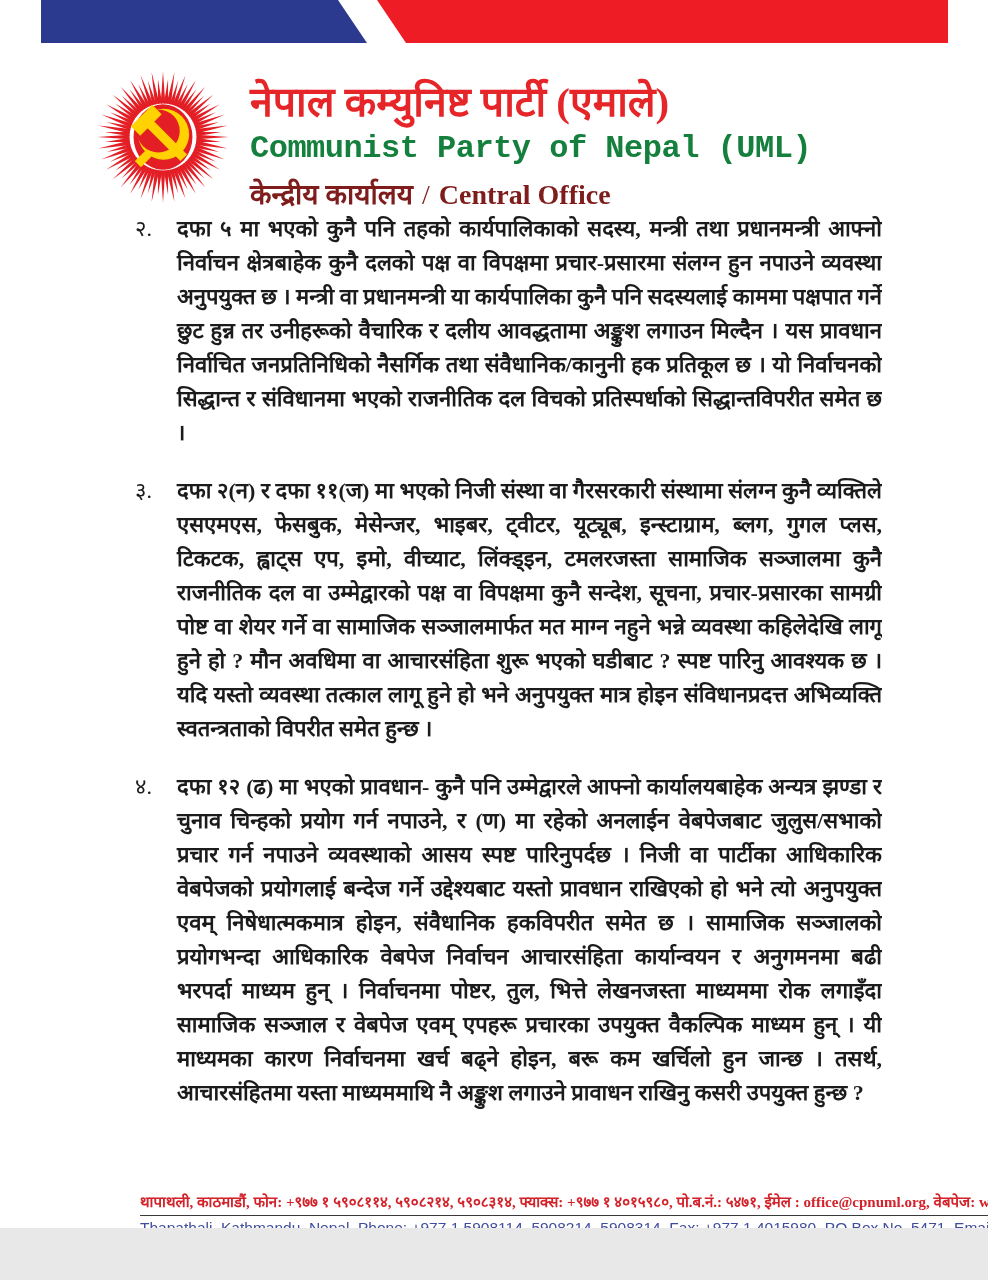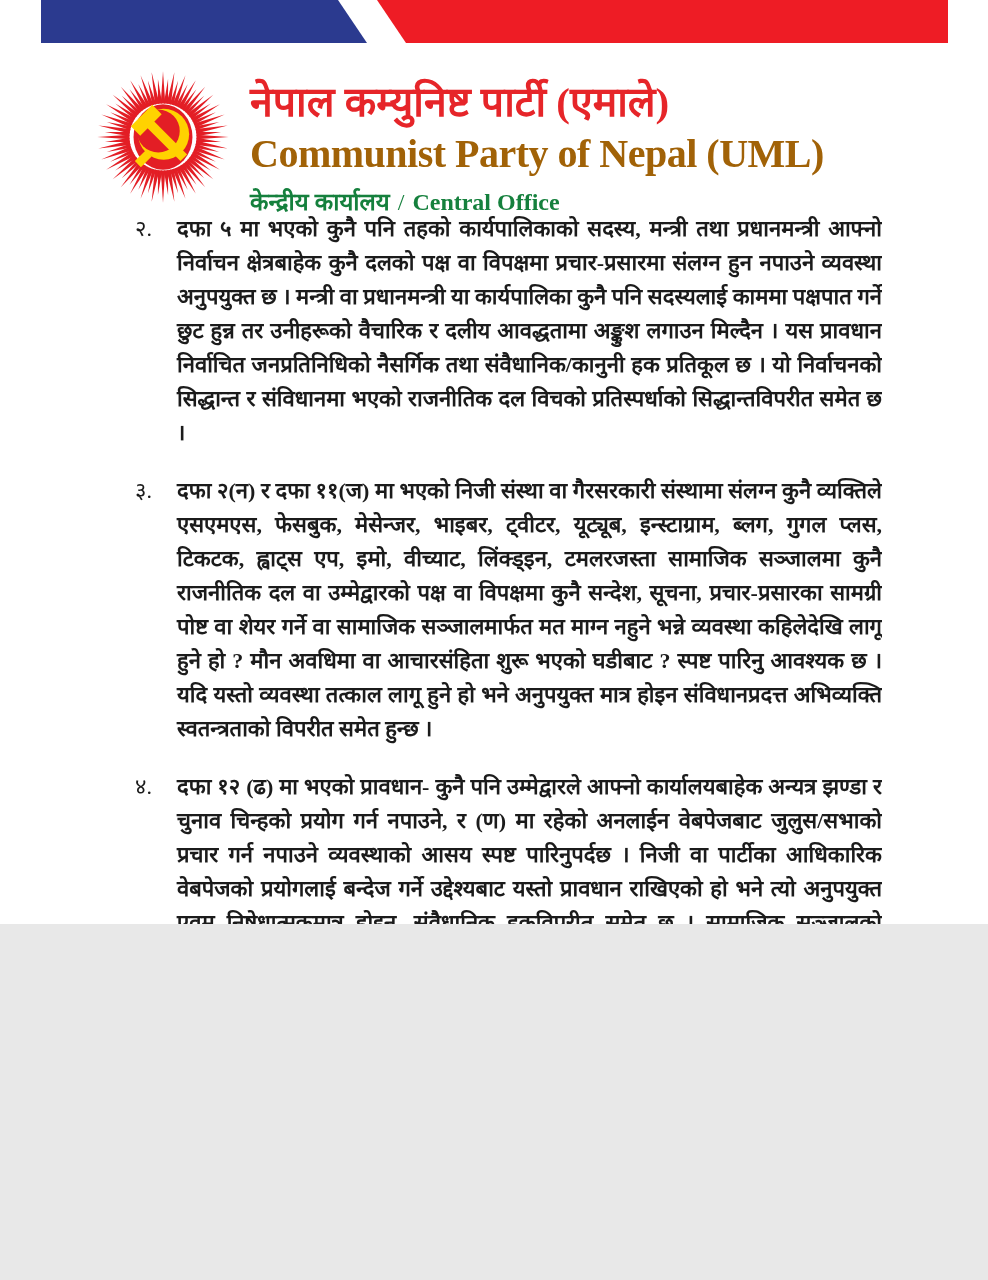--- a/index.html
+++ b/index.html
@@ -1,17 +1,17 @@
 <!DOCTYPE html>
 <html><head>
 <meta charset="utf-8">
 <style>
   html,body{margin:0;padding:0;background:#e8e8e8;}
   .page{
-    position:relative;width:988px;height:924px;background:#ffffff;
+    position:relative;width:988px;height:1228px;background:#ffffff;
     overflow:hidden;margin:0 auto;
     font-family:"Liberation Serif","DejaVu Serif",serif;
   }
   
   .stripe{position:absolute;left:0;width:988px;height:43px;}
   .stripe-top{top:0;}
   .stripe-bottom{top:1237px;}
   .sband{position:absolute;top:0;left:0;width:100%;height:100%;}
   .s-top-blue{background:#2b3a8f;clip-path:polygon(41px 0,338px 0,367px 100%,41px 100%);}
   .s-top-red{background:#ee1c25;clip-path:polygon(377px 0,948px 0,948px 100%,406px 100%);}
@@ -19,24 +19,24 @@
   .s-bot-red{background:#ee1c25;clip-path:polygon(790px 0,948px 0,948px 100%,819px 100%);}
   
   .letterhead{position:absolute;top:70px;left:92px;display:flex;align-items:flex-start;}
   .logo{width:142px;height:134px;flex:none;}
   .head-text{margin-left:16px;padding-top:10px;}
   .title-np{
     font-size:41px;font-weight:bold;color:#e62529;line-height:1.1;
     font-family:"Liberation Serif","DejaVu Serif",serif;
   }
   .title-en{
-    font-size:40px;font-weight:bold;color:#a16207;margin-top:5px;
-    font-family:Liberation Serif, serif;letter-spacing:-0.5px;
+    font-size:32px;font-weight:bold;color:#15803d;margin-top:5px;
+    font-family:Liberation Mono, monospace;letter-spacing:-0.5px;
   }
-  .office{font-size:24px;font-weight:bold;color:#15803d;margin-top:7px;}
+  .office{font-size:28px;font-weight:bold;color:#7f1d1d;margin-top:7px;}
   .office .sep{padding:0 2px;font-weight:normal;}
   
   .body-region{position:absolute;top:212px;left:135px;width:747px;height:978px;overflow:hidden;}
   .para{display:flex;margin-bottom:24px;font-size:22px;line-height:34px;color:#1b1b1b;}
   .para .num{width:42px;flex:none;}
   .para .ptxt{flex:1;text-align:justify;font-weight:bold;}
   
   .footer{position:absolute;left:140px;top:1191px;width:848px;overflow:hidden;}
   .f-np{color:#d3222a;font-weight:bold;font-size:15px;white-space:nowrap;}
   .f-rule{border:none;border-top:1.5px solid #3a3a3a;margin:4px 0 3px 0;}

